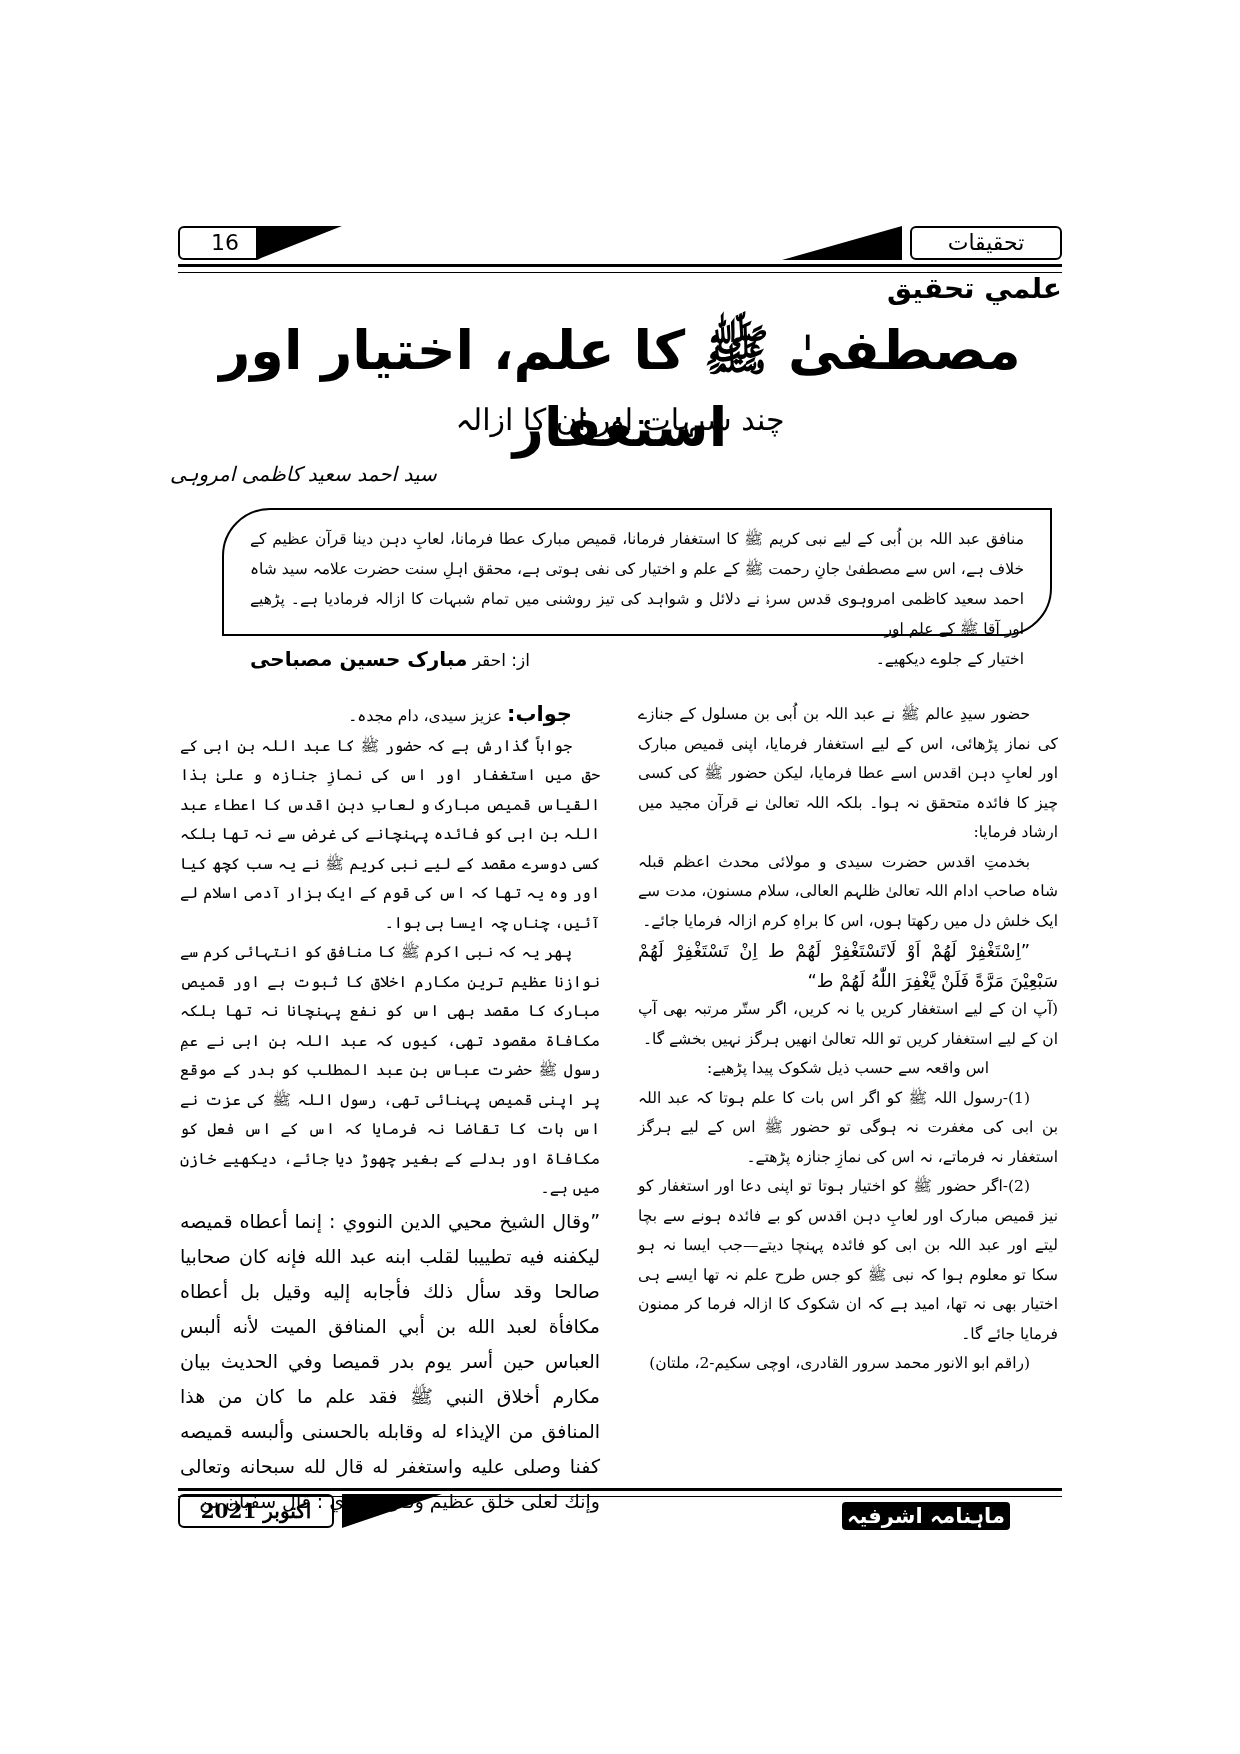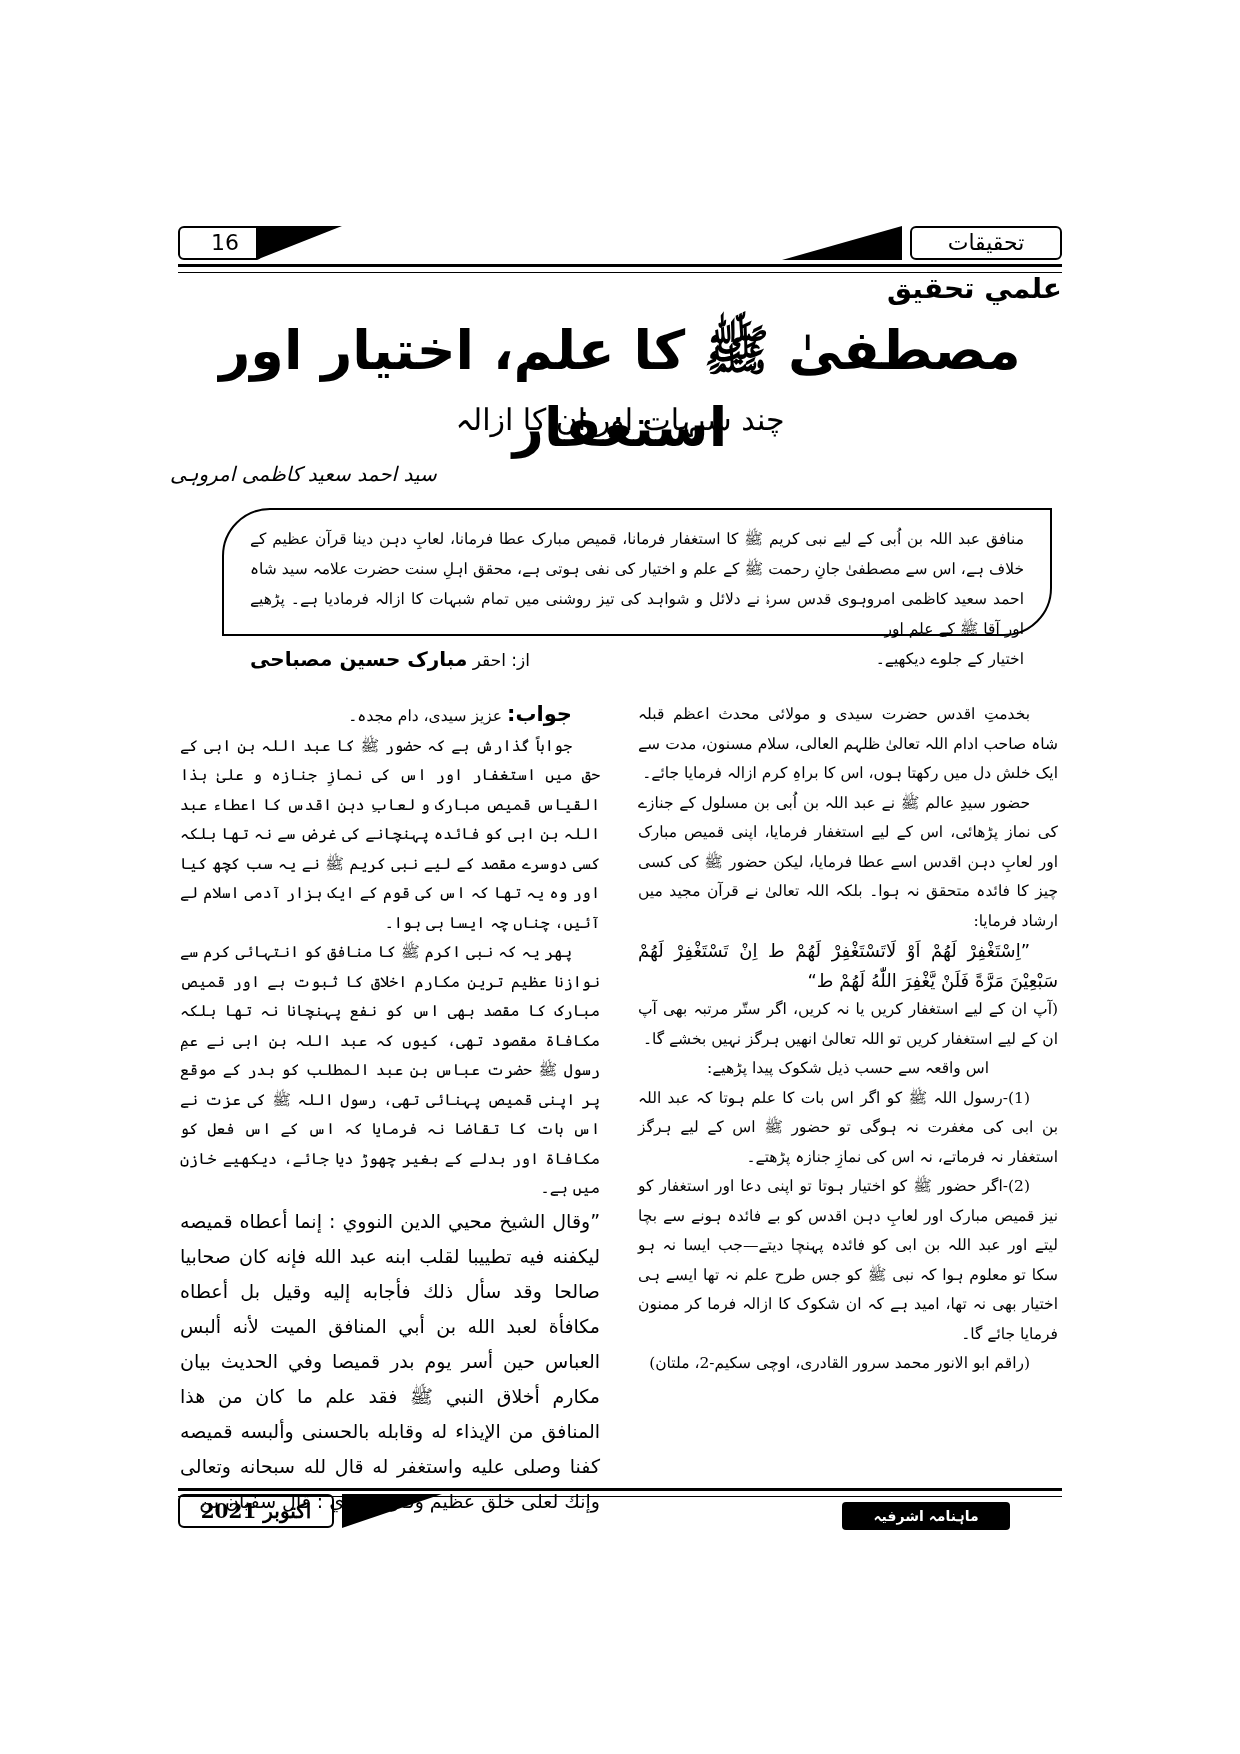--- a/index.html
+++ b/index.html
@@ -48,21 +48,21 @@
   .col .quran { font-family:"DejaVu Sans", sans-serif; font-size:18px; }
   .col .center { text-align:center; }
 
   
   .footer { position:absolute; left:178px; top:1494px; width:832px; height:36px; }
   .date-box { position:absolute; left:0; top:0; width:152px; height:30px; border:2px solid #000; border-radius:6px;
               font-size:20px; font-weight:bold; text-align:center; line-height:30px; direction:rtl; font-family:"DejaVu Serif", serif; }
   .f-tri { position:absolute; left:164px; top:0; width:0; height:0;
            border-top:34px solid #000; border-right:100px solid transparent; }
   .mag { position:absolute; right:0; top:8px; width:168px; height:28px; background:#000; color:#fff; border-radius:4px;
-         font-size:14px; font-weight:bold; text-align:center; line-height:28px; direction:rtl; }
+         font-size:21px; font-weight:bold; text-align:center; line-height:28px; direction:rtl; }
 </style>
 </head>
 <body>
 
 <div class="page">
 
   <div class="hdr">
     <div class="pg-box">16</div>
     <div class="tri-left"></div>
     <div class="tri-right"></div>
@@ -80,22 +80,22 @@
     <div class="sig-row">
       <p>اختیار کے جلوے دیکھیے۔</p>
       <span class="sig">
         <span>از: احقر</span>
         <b>مبارک حسین مصباحی</b>
       </span>
     </div>
   </div>
 
   <div class="col col-right">
+    <p class="indent">حضور سیدِ عالم ﷺ نے عبد اللہ بن اُبی بن مسلول کے جنازے کی نماز پڑھائی، اس کے لیے استغفار فرمایا، اپنی قمیص مبارک اور لعابِ دہن اقدس اسے عطا فرمایا، لیکن حضور ﷺ کی کسی چیز کا فائدہ متحقق نہ ہوا۔ بلکہ اللہ تعالیٰ نے قرآن مجید میں ارشاد فرمایا:</p>
     <p class="indent">بخدمتِ اقدس حضرت سیدی و مولائی محدث اعظم قبلہ شاہ صاحب ادام اللہ تعالیٰ ظلہم العالی، سلام مسنون، مدت سے ایک خلش دل میں رکھتا ہوں، اس کا براہِ کرم ازالہ فرمایا جائے۔</p>
-    <p class="indent">حضور سیدِ عالم ﷺ نے عبد اللہ بن اُبی بن مسلول کے جنازے کی نماز پڑھائی، اس کے لیے استغفار فرمایا، اپنی قمیص مبارک اور لعابِ دہن اقدس اسے عطا فرمایا، لیکن حضور ﷺ کی کسی چیز کا فائدہ متحقق نہ ہوا۔ بلکہ اللہ تعالیٰ نے قرآن مجید میں ارشاد فرمایا:</p>
     <p class="quran indent">”اِسْتَغْفِرْ لَهُمْ اَوْ لَاتَسْتَغْفِرْ لَهُمْ ط اِنْ تَسْتَغْفِرْ لَهُمْ سَبْعِيْنَ مَرَّةً فَلَنْ يَّغْفِرَ اللّٰهُ لَهُمْ ط“</p>
     <p>(آپ ان کے لیے استغفار کریں یا نہ کریں، اگر ستّر مرتبہ بھی آپ ان کے لیے استغفار کریں تو اللہ تعالیٰ انھیں ہرگز نہیں بخشے گا۔</p>
     <p class="center">اس واقعہ سے حسب ذیل شکوک پیدا پڑھیے:</p>
     <p class="indent">(1)-رسول اللہ ﷺ کو اگر اس بات کا علم ہوتا کہ عبد اللہ بن ابی کی مغفرت نہ ہوگی تو حضور ﷺ اس کے لیے ہرگز استغفار نہ فرماتے، نہ اس کی نمازِ جنازہ پڑھتے۔</p>
     <p class="indent">(2)-اگر حضور ﷺ کو اختیار ہوتا تو اپنی دعا اور استغفار کو نیز قمیص مبارک اور لعابِ دہن اقدس کو بے فائدہ ہونے سے بچا لیتے اور عبد اللہ بن ابی کو فائدہ پہنچا دیتے—جب ایسا نہ ہو سکا تو معلوم ہوا کہ نبی ﷺ کو جس طرح علم نہ تھا ایسے ہی اختیار بھی نہ تھا، امید ہے کہ ان شکوک کا ازالہ فرما کر ممنون فرمایا جائے گا۔</p>
     <p class="indent">(راقم ابو الانور محمد سرور القادری، اوچی سکیم-2، ملتان)</p>
   </div>
 
   <div class="col col-left">
     <p class="lead indent">

